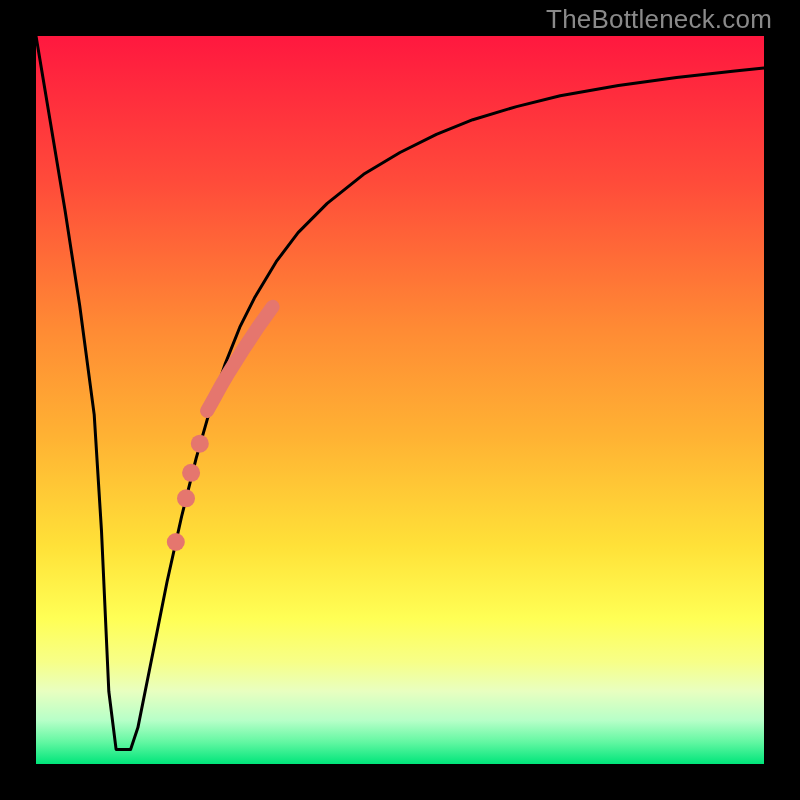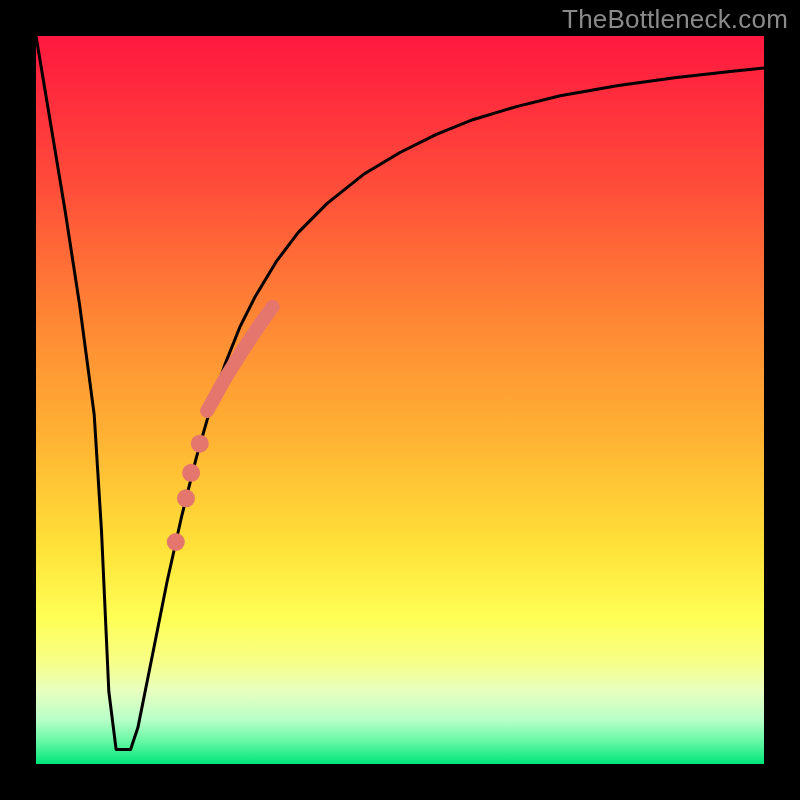--- a/index.html
+++ b/index.html
@@ -14,21 +14,21 @@
     position: relative;
     width: 800px;
     height: 800px;
   }
   svg {
     display: block;
   }
   .watermark {
     position: absolute;
     top: 4px;
-    right: 12px;
+    right: 28px;
     font-family: Arial, Helvetica, sans-serif;
     font-size: 26px;
     color: #8a8a8a;
     letter-spacing: 0.2px;
     user-select: none;
   }
 </style>
 </head>
 <body>
 

